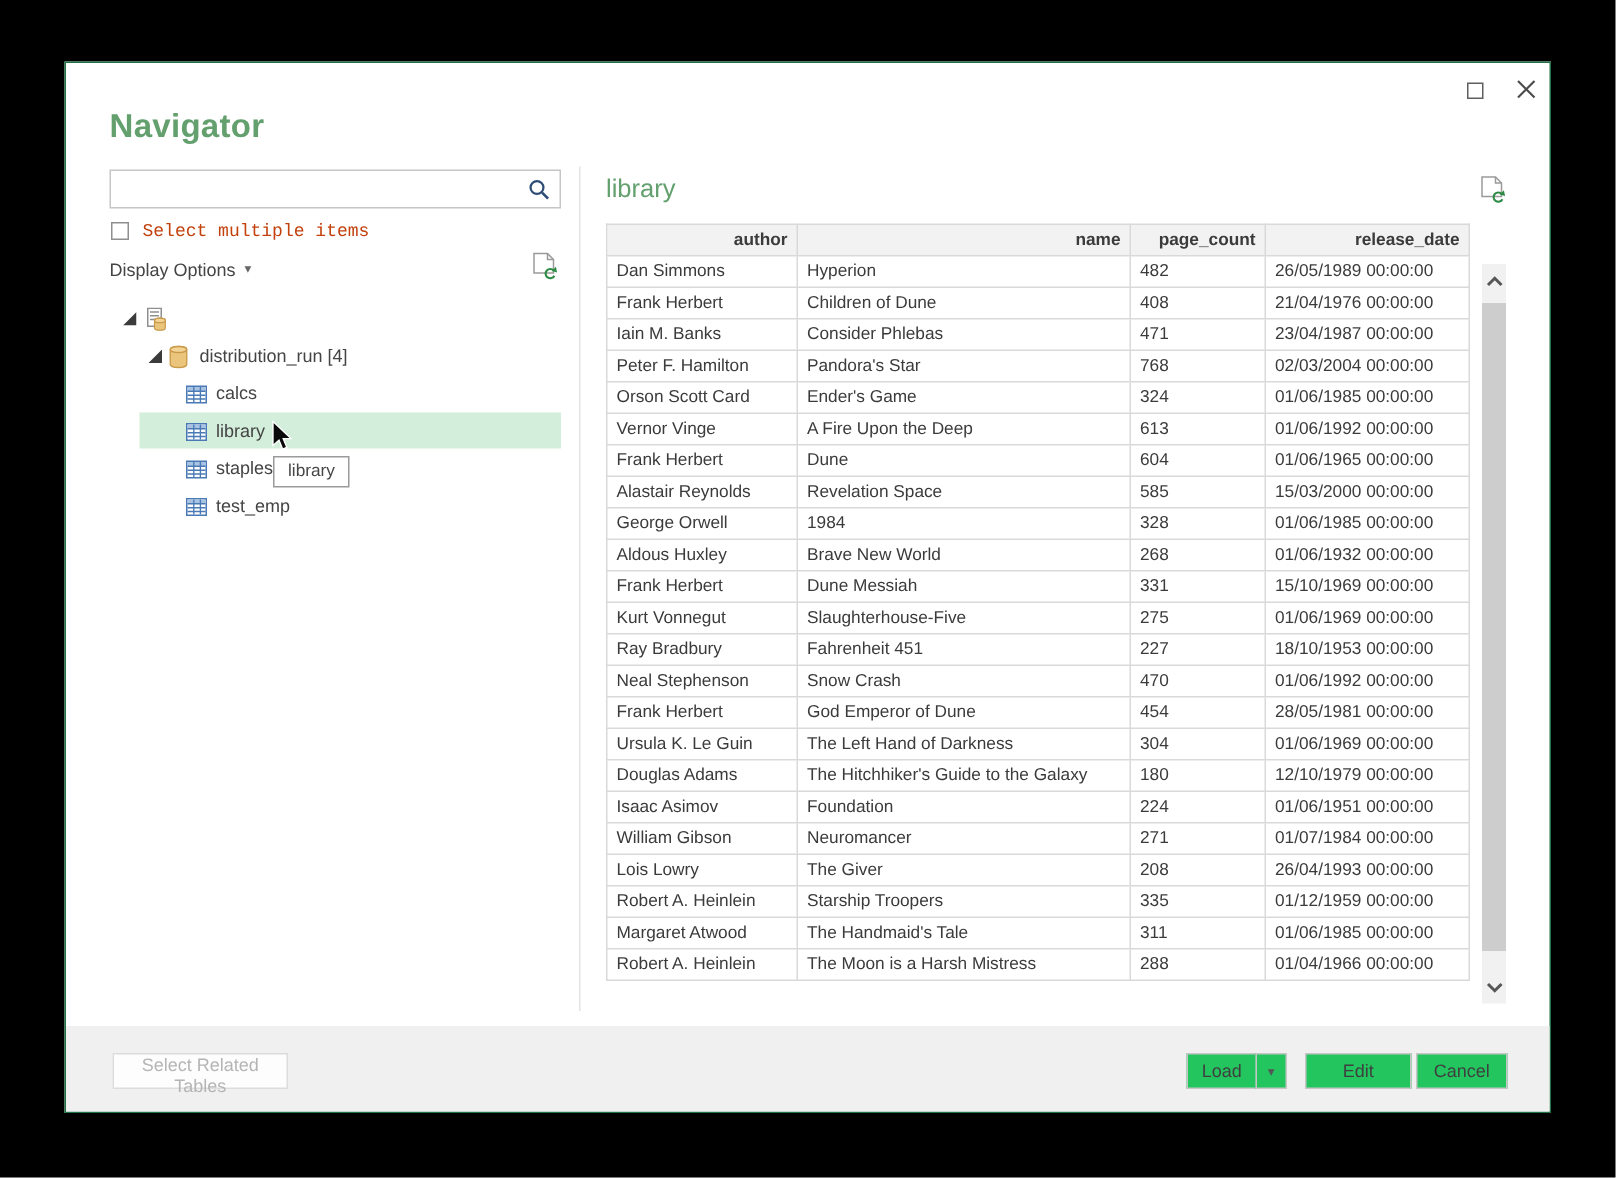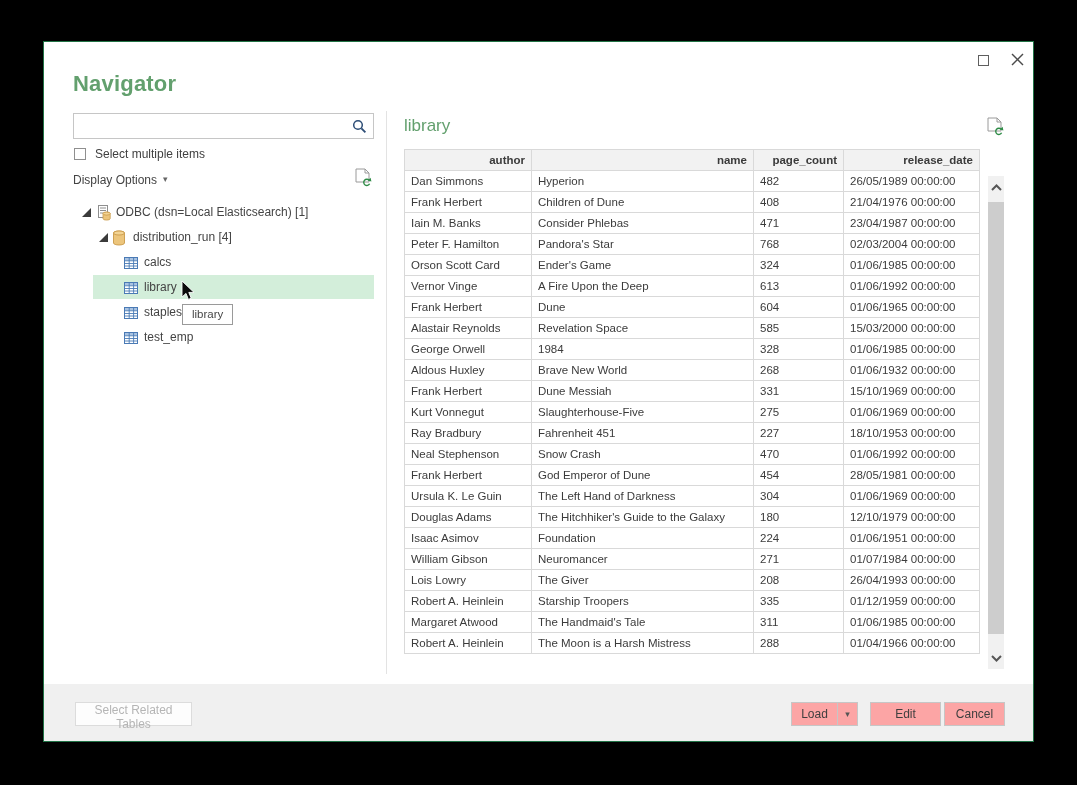--- a/index.html
+++ b/index.html
@@ -26,21 +26,21 @@
   .preview-title   { position:absolute; left:360px; top:74px; font-size:17px; font-weight:300; color:#63a06e; }
 
   
   .search-box { position:absolute; left:29px; top:71px; width:301px; height:26px; border:1px solid #c6c6c6; background:#fff; }
   .search-box input { position:absolute; left:0; top:0; width:272px; height:24px; border:none; outline:none; padding:0 6px; font-size:12px; font-family:inherit; color:#444; }
   .search-icon { position:absolute; right:6px; top:5px; width:15px; height:15px; }
 
   
   .select-multiple { position:absolute; left:30px; top:104px; height:16px; display:flex; align-items:center; }
   .checkbox { width:12px; height:12px; border:1px solid #8f8f8f; background:#fff; display:inline-block; }
-  .select-multiple .lbl { margin-left:9px; font-size:12px; color:#404040; }
+  .select-multiple .lbl { margin-left:9px; font-size:12px; color:#c2410c;font-family:Liberation Mono, monospace; }
 
   
   .display-options { position:absolute; left:29px; top:129px; height:18px; font-size:12px; color:#444; background:none; border:none; font-family:inherit; }
   .display-options .caret { font-size:9px; color:#666; margin-left:6px; vertical-align:2px; }
   .refresh-btn { position:absolute; background:none; border:none; width:20px; height:20px; }
   .refresh-left  { left:309px; top:126px; }
   .refresh-right { left:941px; top:75px; }
 
   
   .tree { position:absolute; left:0; top:158px; width:342px; }
@@ -67,21 +67,21 @@
   .preview-table td.num, .preview-table td.date { }
 
   
   .scrollbar { position:absolute; left:944px; top:134px; width:16px; height:493px; background:#f1f1f1; }
   .scroll-arrow { position:absolute; left:0; width:16px; height:22px; background:none; border:none; display:flex; align-items:center; justify-content:center; }
   .scroll-up { top:0; } .scroll-down { bottom:0; }
   .scroll-thumb { position:absolute; left:0; top:26px; width:16px; height:432px; background:#cdcdcd; }
 
   
   .footer { position:absolute; left:0; top:642px; width:989px; height:57px; background:#f0f0f0; }
-  .btn { position:absolute; height:24px; font-size:12px; font-family:inherit; color:#3f3f3f; background:#fca5a5; border:1px solid #c6c6c6; text-align:center; }
+  .btn { position:absolute; height:24px; font-size:12px; font-family:inherit; color:#3f3f3f; background:#22c55e; border:1px solid #c6c6c6; text-align:center; }
   .btn-select-related { left:31px; top:18px; width:117px; color:#b5b5b5; background:#fdfdfd; border-color:#dcdcdc; }
   .btn-load  { left:747px; top:18px; width:47px; }
   .btn-load-arrow { left:793px; top:18px; width:21px; font-size:9px; color:#555; }
   .btn-edit  { left:826px; top:18px; width:71px; }
   .btn-cancel{ left:900px; top:18px; width:61px; }
 </style>
 </head>
 <body>
 
 <div class="dialog">
@@ -129,21 +129,20 @@
         <polygon points="9,0 9,9 0,9" fill="#3b3b3b"></polygon>
       </svg>
       <svg class="node-icon" viewBox="0 0 16 16">
         <rect x="3.5" y="0.5" width="9" height="12" fill="#fff" stroke="#8f8f8f"></rect>
         <line x1="5" y1="3" x2="11" y2="3" stroke="#8f8f8f"></line>
         <line x1="5" y1="5.5" x2="11" y2="5.5" stroke="#8f8f8f"></line>
         <line x1="5" y1="8" x2="9" y2="8" stroke="#8f8f8f"></line>
         <path d="M8 8.6 a3.6 1.5 0 0 1 7.2 0 v5 a3.6 1.5 0 0 1 -7.2 0 z" fill="#ecc57c" stroke="#c99a4a" stroke-width="0.8"></path>
         <ellipse cx="11.6" cy="8.6" rx="3.6" ry="1.5" fill="#f3d494" stroke="#c99a4a" stroke-width="0.8"></ellipse>
       </svg>
-      <span class="lbl">ODBC (dsn=Local Elasticsearch) [1]</span>
     </div>
 
     <div class="tree-row row-db">
       <svg class="twisty" viewBox="0 0 9 9">
         <polygon points="9,0 9,9 0,9" fill="#3b3b3b"></polygon>
       </svg>
       <svg class="node-icon" viewBox="0 0 16 16">
         <path d="M2.5 3 a5.5 2 0 0 1 11 0 v10 a5.5 2 0 0 1 -11 0 z" fill="#ecc57c" stroke="#c99a4a" stroke-width="0.9"></path>
         <ellipse cx="8" cy="3" rx="5.5" ry="2" fill="#f3d494" stroke="#c99a4a" stroke-width="0.9"></ellipse>
       </svg>

